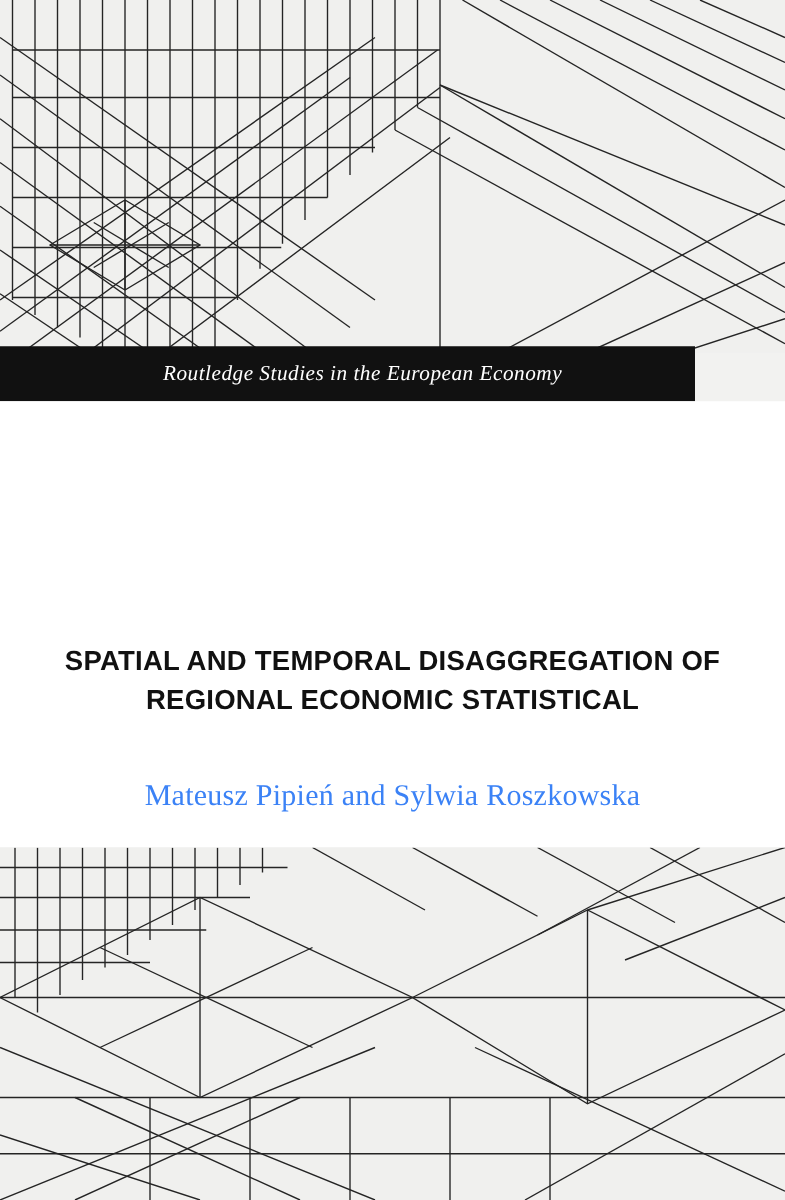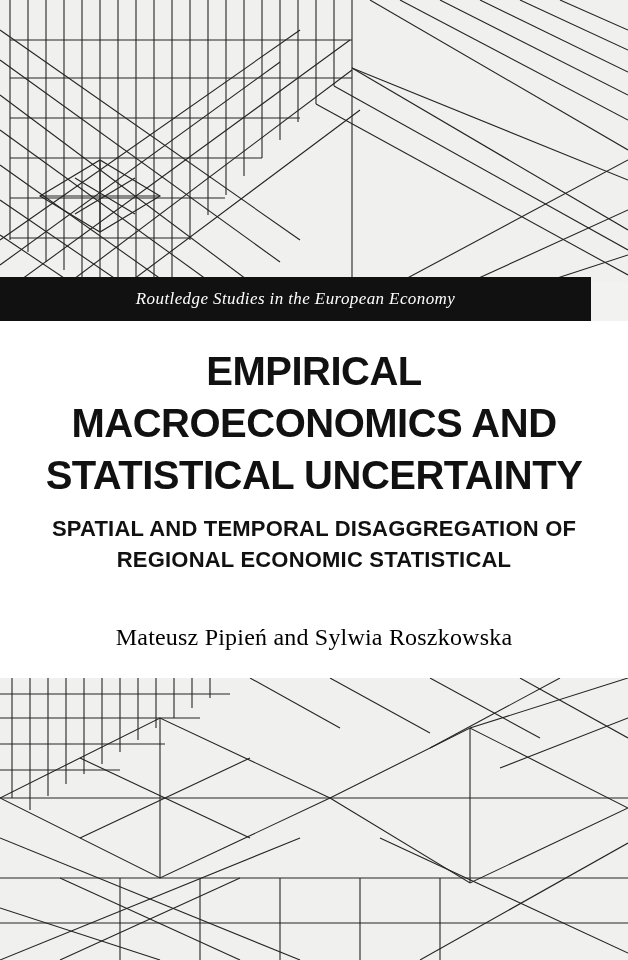--- a/index.html
+++ b/index.html
@@ -36,26 +36,27 @@
     height: 282px;
     background: #f0f0ee;
     overflow: hidden;
   }
 
   
   .series-band {
     position: absolute;
     left: 0;
     top: 277px;
-    width: 591px;
+    width: 532px;
     height: 44px;
     background: #111111;
     display: flex;
     align-items: center;
     justify-content: center;
+    padding-left: 24px;
   }
   .series-band .series-text {
     color: #ffffff;
     font-family: "Liberation Serif", serif;
     font-style: italic;
     font-size: 17px;
     letter-spacing: 0.4px;
     white-space: nowrap;
   }
 
@@ -98,21 +99,21 @@
     letter-spacing: 0.2px;
   }
   .subtitle .line { display: block; white-space: nowrap; }
 
   .authors {
     position: absolute;
     left: 34px;
     top: 303px;
     width: 560px;
     text-align: center;
-    color: #000000;
+    color: #3b82f6;
     font-family: "Liberation Serif", serif;
     font-size: 24px;
     letter-spacing: 0.2px;
   }
 
   
   .logo {
     position: absolute;
     right: 22px;
     bottom: 22px;
@@ -197,25 +198,20 @@
       </g>
     </svg>
   </div>
 
   <div class="series-band">
     <span class="series-text">Routledge Studies in the European Economy</span>
   </div>
 
   <div class="text-zone">
 
-    <div class="title">
-      <span class="line">EMPIRICAL</span>
-      <span class="line">MACROECONOMICS AND</span>
-      <span class="line">STATISTICAL UNCERTAINTY</span>
-    </div>
 
     <div class="subtitle">
       <span class="line">SPATIAL AND TEMPORAL DISAGGREGATION OF</span>
       <span class="line">REGIONAL ECONOMIC STATISTICAL</span>
     </div>
 
     <div class="authors">Mateusz Pipień and Sylwia Roszkowska</div>
   </div>
 
   <div class="art-bottom">

